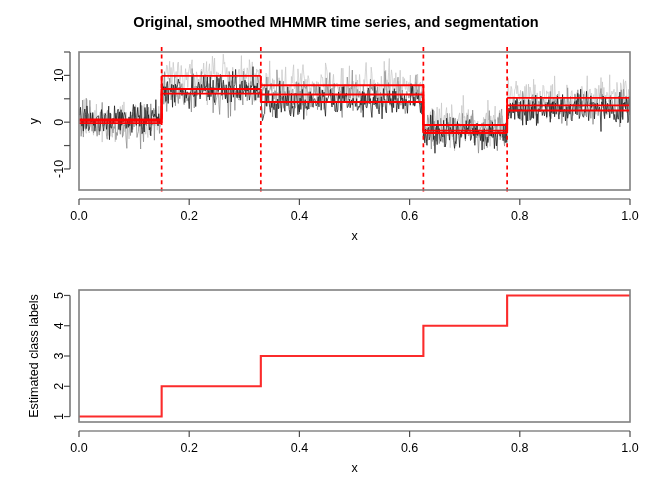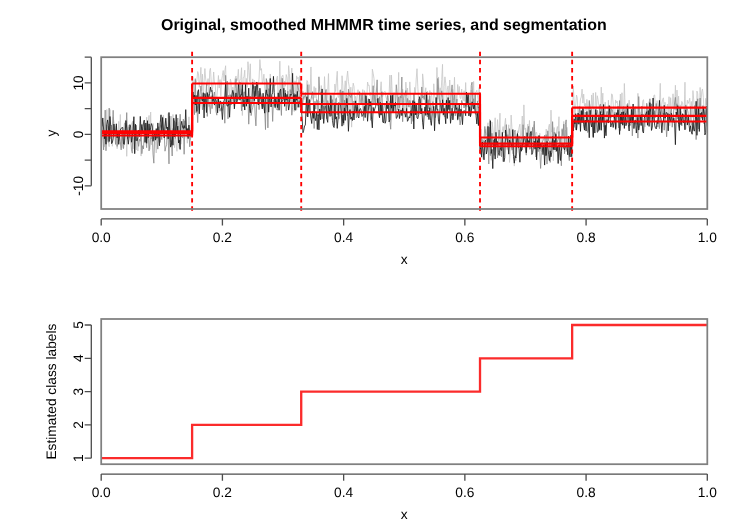--- a/index.html
+++ b/index.html
@@ -9,21 +9,21 @@
   }
   body {
     width: 672px;
     height: 480px;
     font-family: "Liberation Sans", sans-serif;
     overflow: hidden;
     position: relative;
   }
   #figure {
     position: absolute;
-    left: 13px; top: 0;
+    left: 0; top: 0;
     width: 593px;
     height: 480px;
   }
   #figure svg { display: block; }
   .plot-title {
     font-family: "Liberation Sans", sans-serif;
     font-size: 14.5px;
     font-weight: bold;
     fill: #000000;
   }

